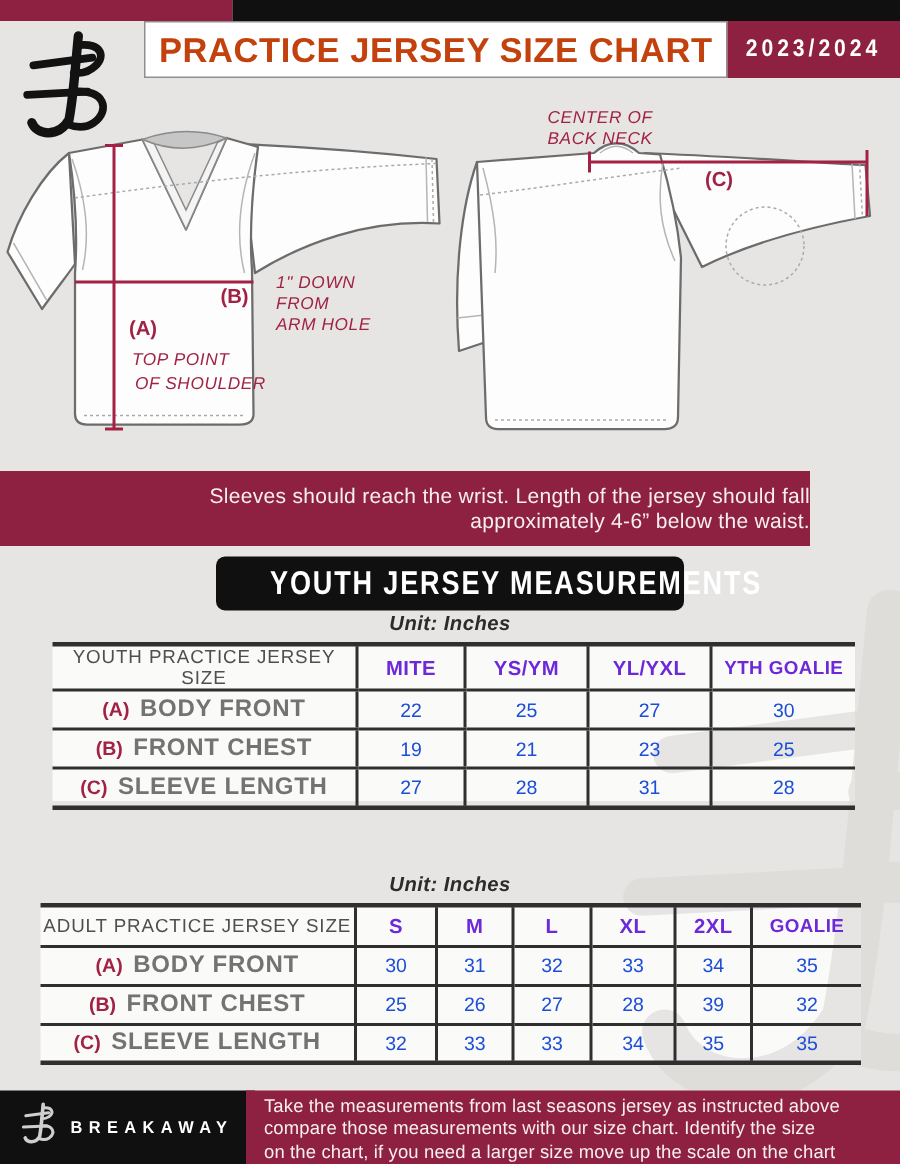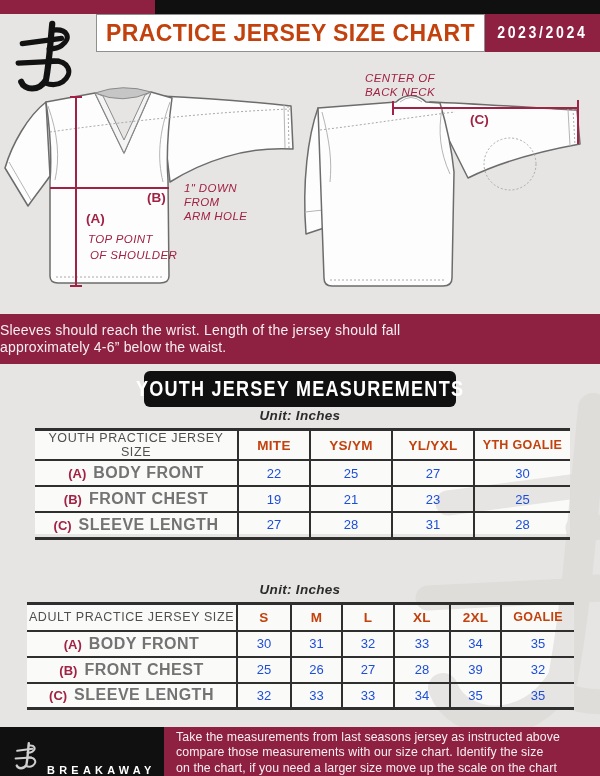--- a/index.html
+++ b/index.html
@@ -25,50 +25,50 @@
   .jersey{fill:#fdfdfd;stroke:#6c6c6c;stroke-width:1.5;stroke-linejoin:round;}
   .seam{fill:none;stroke:#b5b5b5;stroke-width:1;}
   .stitch{fill:none;stroke:#aaa;stroke-width:1;stroke-dasharray:2,2;}
   .neckfill{fill:#c6c6c6;stroke:#8a8a8a;stroke-width:1;}
   .collar{fill:#f4f4f4;stroke:#8a8a8a;stroke-width:1;}
   .mline{stroke:var(--crimson,#a12244);stroke-width:2;fill:none;}
   .dkey{font-weight:800;font-size:13.5px;fill:var(--crimson,#a12244);}
   .dnote{font-style:italic;font-size:11.5px;letter-spacing:.4px;fill:var(--crimson,#a12244);}
 
   
-  .notice{left:0;top:314px;width:600px;height:50px;background:var(--maroon,#8e2142);z-index:3;
-          display:flex;flex-direction:column;align-items:flex-start;justify-content:center;}
+  .notice{left:0;top:314px;width:540px;height:50px;background:var(--maroon,#8e2142);z-index:3;
+          display:flex;flex-direction:column;align-items:flex-end;justify-content:center;}
   .notice div{color:#f7eef1;font-size:14px;line-height:17.5px;letter-spacing:.2px;}
 
   
   .sec-box{width:312px;height:36px;background:var(--black,#101010);border-radius:6px;z-index:3;
-           display:flex;align-items:center;justify-content:center;}
+           display:flex;align-items:center;justify-content:flex-start;}
   .sec-box span{color:#fff;font-weight:800;font-size:22px;letter-spacing:1.5px;transform:scaleX(.82);white-space:nowrap;}
   .unit{width:600px;text-align:center;z-index:3;font-style:italic;font-weight:700;font-size:13.5px;color:#2b2b2b;letter-spacing:.3px;}
 
   
   .watermark{z-index:1;opacity:.6;}
 
   
   .panel{background:#fafaf9;z-index:0;}
   table.size-table{position:absolute;z-index:3;border-collapse:collapse;table-layout:fixed;background:transparent;
                    border-top:3px solid var(--line,#2f2f2f);border-bottom:3px solid var(--line,#2f2f2f);}
   table.size-table th,table.size-table td{border-bottom:2px solid var(--line,#2f2f2f);padding:0;height:26px;text-align:center;vertical-align:middle;}
   table.size-table thead th{height:27px;}
   table.size-table .vline{border-left:2px solid var(--line,#2f2f2f);}
-  .col-head{font-weight:700;font-size:13.5px;color:#c2410c;letter-spacing:.3px;}
+  .col-head{font-weight:700;font-size:13.5px;color:#6d28d9;letter-spacing:.3px;}
   .col-head.small{font-size:12.5px;}
   .size-head{font-weight:400;font-size:12.5px;color:#4f4f4f;letter-spacing:.6px;}
   td.row-label{text-align:left;padding-left:15px;}
   .rkey{color:var(--crimson,#8e2142);font-weight:800;font-size:13px;margin-right:7px;}
   .rlab{color:#737373;font-weight:700;font-size:16px;letter-spacing:.5px;}
   td.val{font-size:13px;color:#1d4ed8;}
 
   
-  .footer-black{left:0;top:727px;width:170px;height:49px;background:var(--black,#101010);z-index:3;display:flex;align-items:flex-end;}
+  .footer-black{left:0;top:727px;width:170px;height:49px;background:var(--black,#101010);z-index:3;display:flex;align-items:center;}
   .footer-brand{color:#fff;font-weight:700;font-size:11.5px;letter-spacing:4.5px;transform:scaleX(.95);transform-origin:left;white-space:nowrap;}
   .footer-maroon{left:164px;top:727px;width:436px;height:49px;background:var(--maroon,#8e2142);z-index:3;
                  padding:3px 8px 0 12px;}
   .footer-maroon div{color:#f7eef1;font-size:12.3px;line-height:15.3px;letter-spacing:.1px;white-space:nowrap;}
 </style>
 </head>
 <body>
 
 <div id="page">
 

